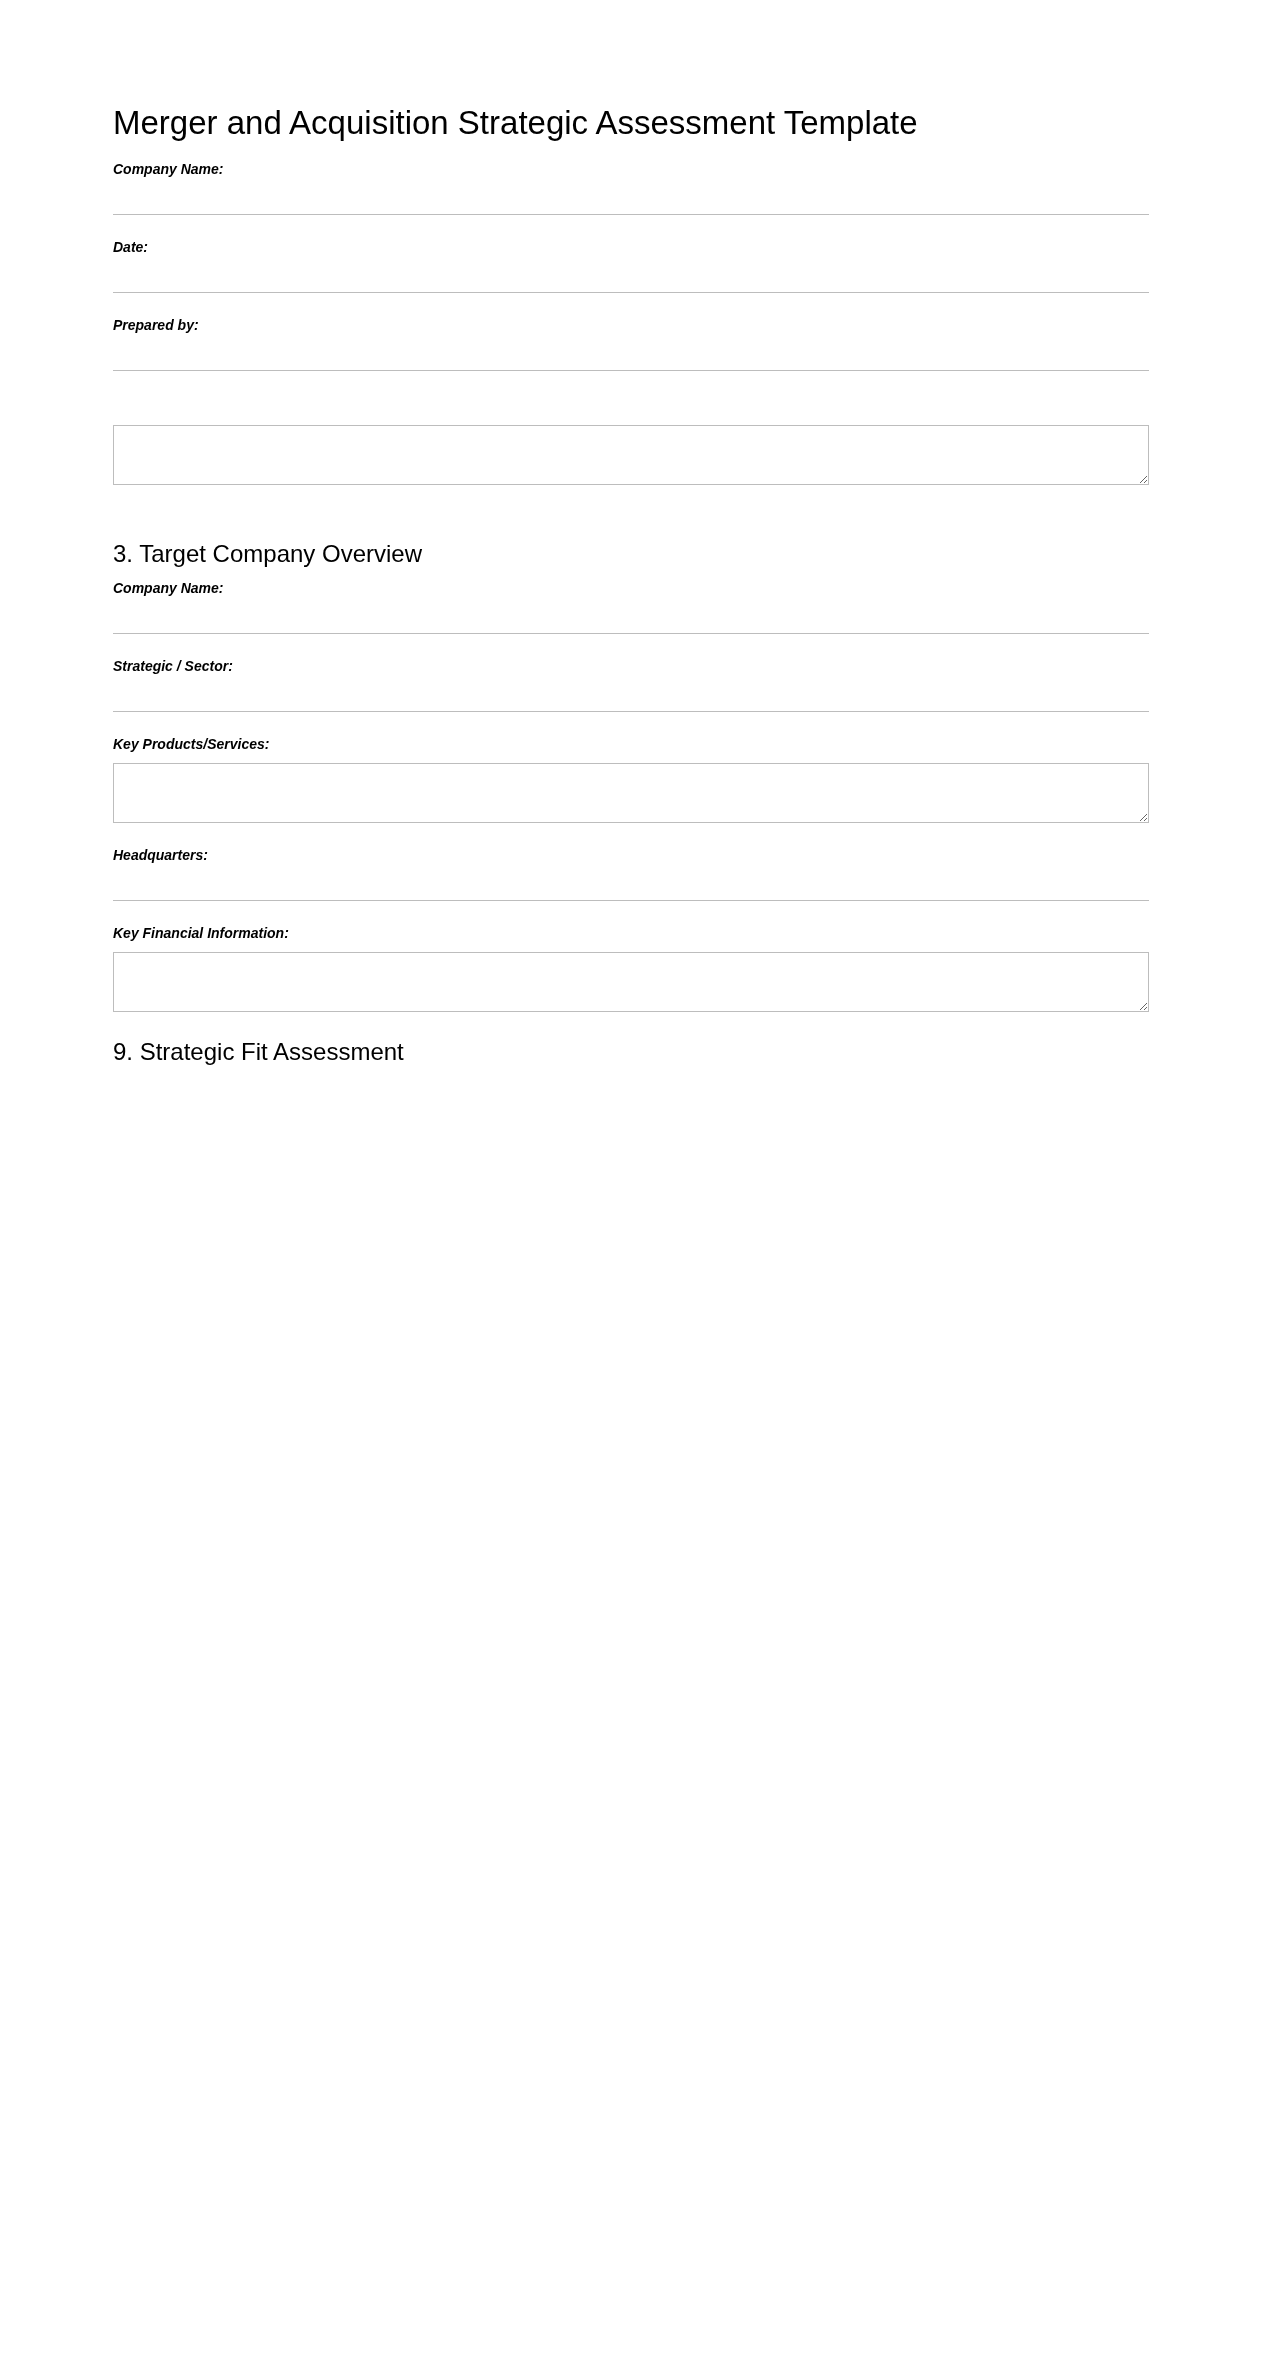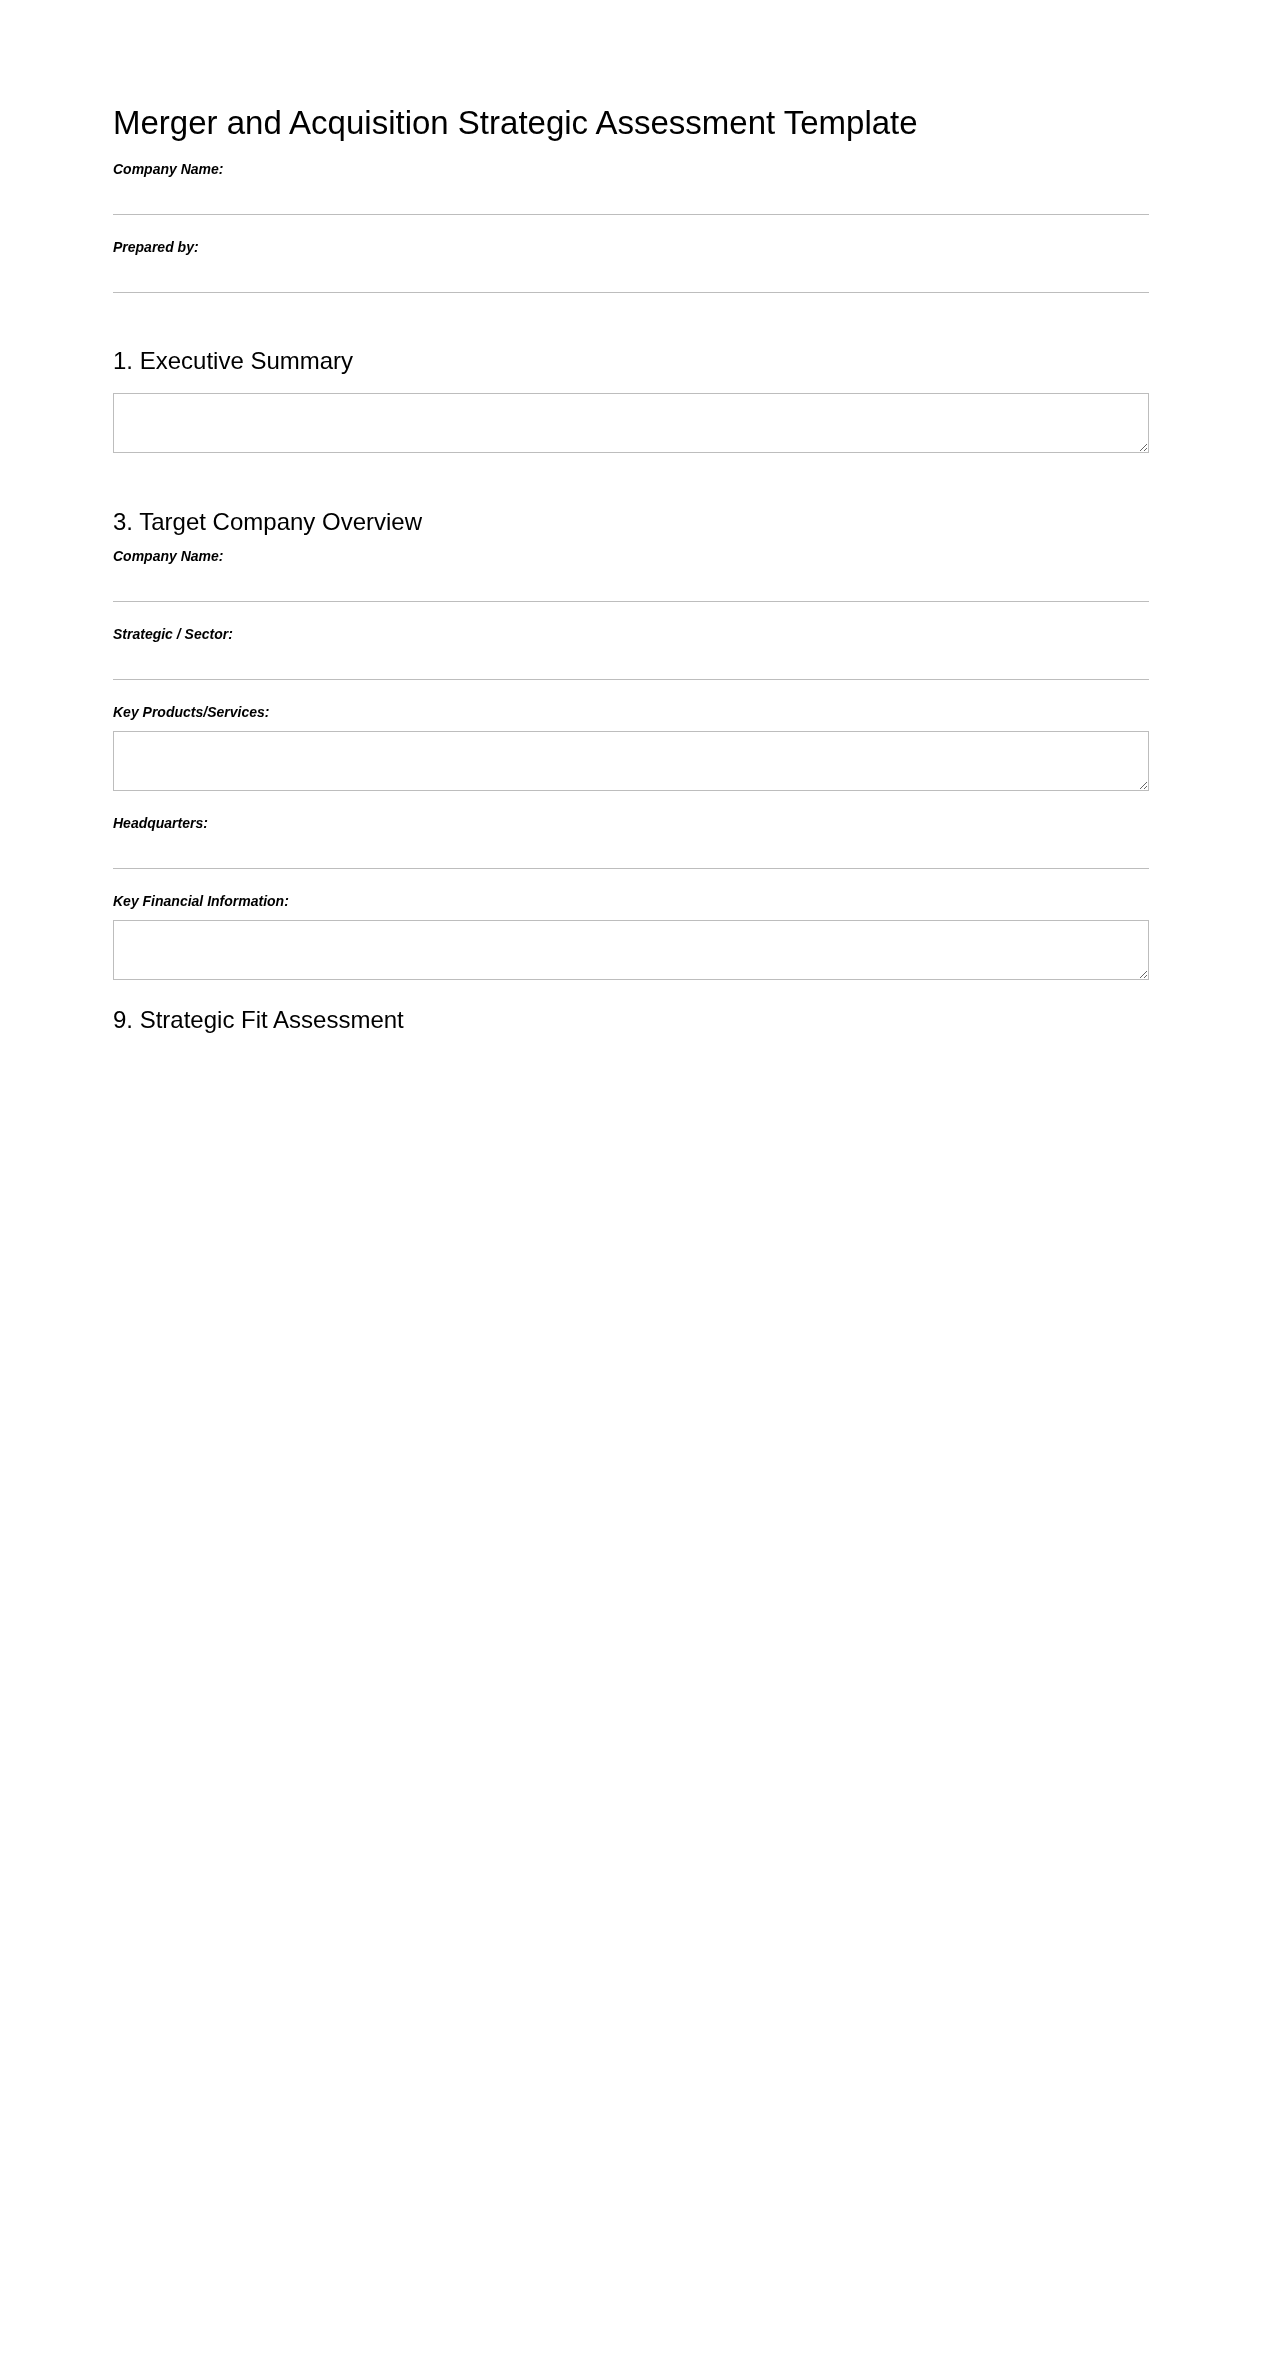--- a/index.html
+++ b/index.html
@@ -109,27 +109,30 @@
   <div class="doc">
 
     <h1 class="doc-title">Merger and Acquisition Strategic Assessment Template</h1>
 
     <div class="header-fields">
       <div class="field">
         <label class="field-label">Company Name:</label>
         <input class="line-input" type="text" value="" style="">
       </div>
       <div class="field">
+        <label class="field-label">Date:</label>
+        <input class="line-input" type="text" value="" style="">
+      </div>
+      <div class="field">
         <label class="field-label">Prepared by:</label>
         <input class="line-input" type="text" value="" style="">
       </div>
     </div>
 
     <div class="section sec1">
-      <h2 class="section-title">1. Executive Summary</h2>
       <textarea class="area" style=""></textarea>
     </div>
 
 
     <div class="section sec3">
       <h2 class="section-title">3. Target Company Overview</h2>
       <div class="field">
         <label class="field-label">Company Name:</label>
         <input class="line-input" type="text" value="" style="">
       </div>

